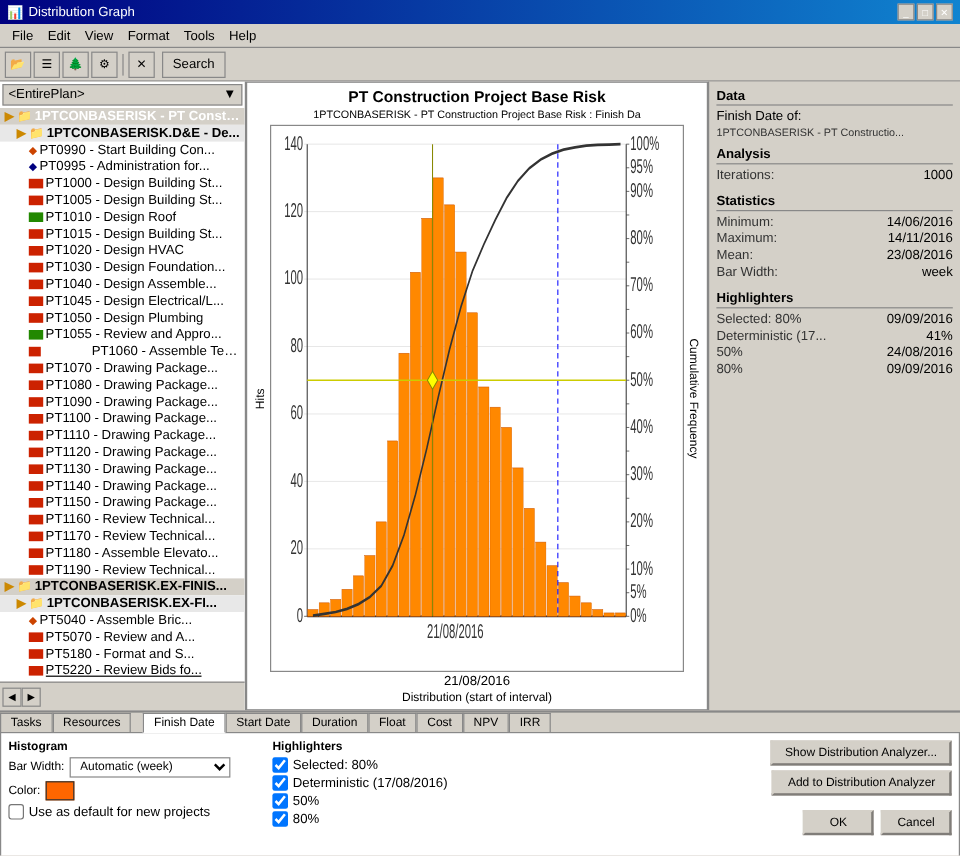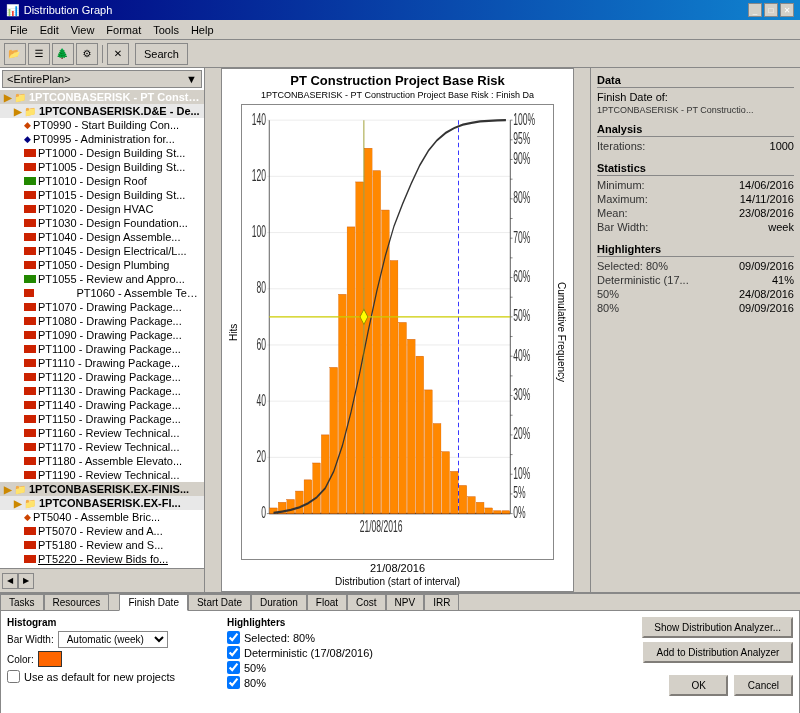--- a/index.html
+++ b/index.html
@@ -140,21 +140,21 @@
     }
 
     .section-label { font-weight: bold; margin-bottom: 3px; font-size: 10px; }
     .field-row { display: flex; align-items: center; gap: 4px; margin-bottom: 3px; }
     .field-label { font-size: 10px; }
     .select-field {
       background: white;
       border: 1px solid #888;
       padding: 1px 4px;
       font-size: 10px;
-      width: 110px;
+      width: 134px;
       cursor: pointer;
     }
     .color-box {
       width: 24px; height: 16px; background: #ff6600; border: 1px solid #333; cursor: pointer;
     }
     .checkbox-row { display: flex; align-items: center; gap: 4px; margin-bottom: 2px; }
     .checkbox-row input { margin: 0; }
 
     .btn-large {
       padding: 3px 10px;
@@ -301,21 +301,21 @@
 <div class="toolbar">
   <div class="toolbar-btn" title="Open">📂</div>
   <div class="toolbar-btn" title="List">☰</div>
   <div class="toolbar-btn" title="Tree">🌲</div>
   <div class="toolbar-btn" title="Settings">⚙</div>
   <div class="toolbar-separator"></div>
   <div class="toolbar-btn" title="Delete">✕</div>
   <button class="search-btn">Search</button>
 </div>
 
-<div class="main-content" style="position: relative; height: 524px; gap: 16px;">
+<div class="main-content" style="position: relative; height: 524px;">
 
   <div class="left-panel">
     <div class="tree-header">
       <span>&lt;EntirePlan&gt;</span>
       <span>▼</span>
     </div>
     <div class="tree-container">
 
     <div class="tree-item level0 selected">
           <span style="color:#cc8800;font-size:10px;">▶ 📁</span> 
@@ -440,21 +440,21 @@
         <div class="tree-item level2">
           <span style="color:#cc4400;font-size:9px;">◆</span> 
           <span style="overflow:hidden;text-overflow:ellipsis;">PT5040 - Assemble Bric...</span>
         </div>
         <div class="tree-item level2">
           <span style="background:#cc2200;width:12px;height:8px;display:inline-block;vertical-align:middle;"></span> 
           <span style="overflow:hidden;text-overflow:ellipsis;">PT5070 - Review and A...</span>
         </div>
         <div class="tree-item level2">
           <span style="background:#cc2200;width:12px;height:8px;display:inline-block;vertical-align:middle;"></span> 
-          <span style="overflow:hidden;text-overflow:ellipsis;">PT5180 - Review and S...</span>
+          <span style="overflow:hidden;text-overflow:ellipsis;">PT5180 - Format and S...</span>
         </div>
         <div class="tree-item level2">
           <span style="background:#cc2200;width:12px;height:8px;display:inline-block;vertical-align:middle;"></span> 
           <span style="overflow:hidden;text-overflow:ellipsis;text-decoration:underline;">PT5220 - Review Bids fo...</span>
         </div>
       </div>
     <div class="left-bottom">
       <div class="left-bottom-btn">◀</div>
       <div class="left-bottom-btn">▶</div>
     </div>

